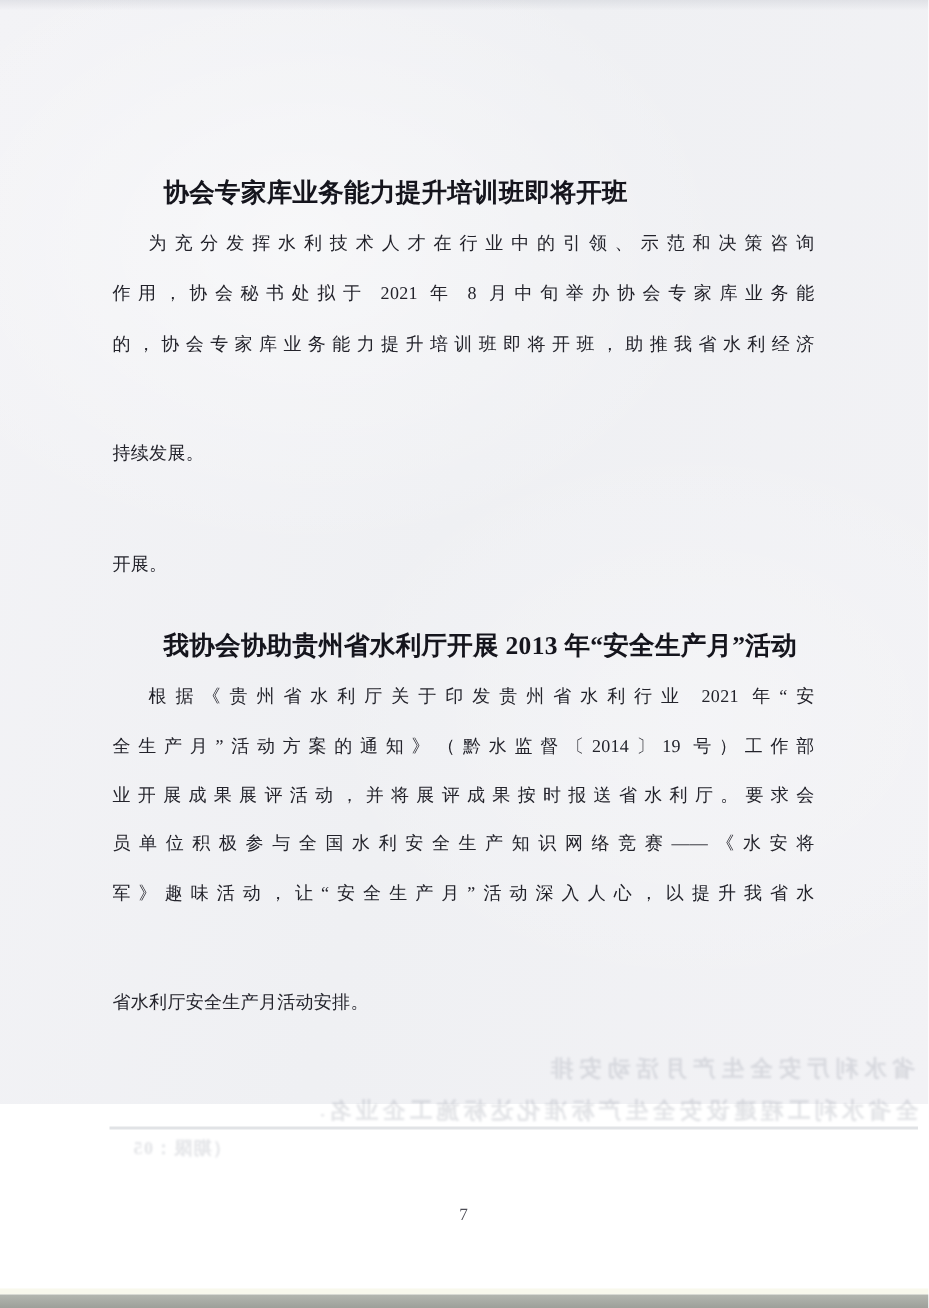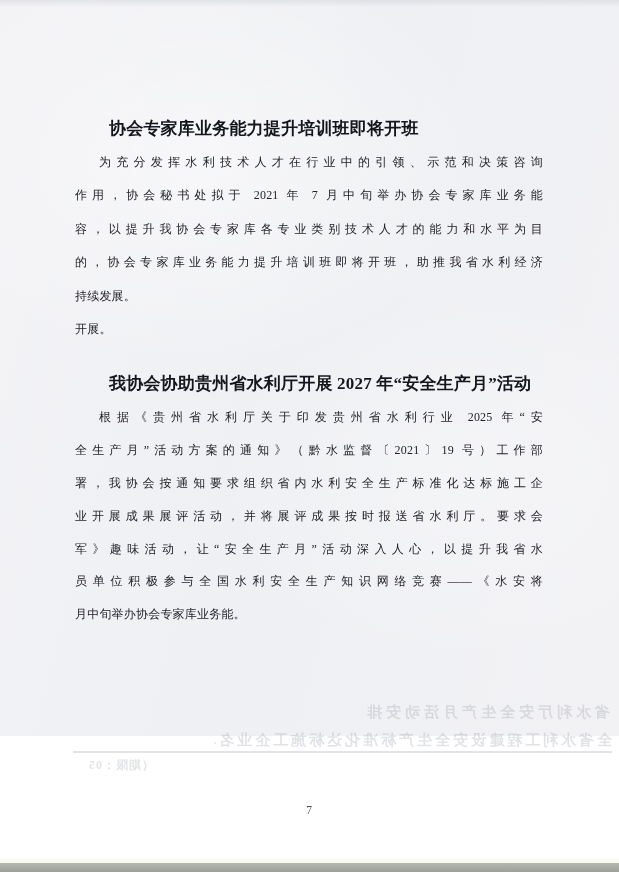--- a/index.html
+++ b/index.html
@@ -56,21 +56,21 @@
   .line {
     font-size: 12px;
     height: 33.4px;
     line-height: 33.4px;
     text-align: justify;
     text-align-last: justify;
     letter-spacing: 0.2px;
   }
   .sec2 .line { height: 32.8px; line-height: 32.8px; }
   .line.first { text-indent: 2em; }
-  .line.last { text-align-last: left; }
+  .line.last { text-align-last: left; margin-top: 40px; }
 
   
   .ghost {
     position: absolute;
     color: #6f7585;
     opacity: 0.20;
     transform: scaleX(-1);
     filter: blur(0.7px);
     font-weight: 700;
     white-space: nowrap;
@@ -101,40 +101,38 @@
 <div class="paper">
 
   <div class="edge-top"></div>
 
   <div class="content">
 
     <div class="heading heading-1">协会专家库业务能力提升培训班即将开班</div>
 
     <div class="para sec1">
       <div class="line first">为充分发挥水利技术人才在行业中的引领、示范和决策咨询</div>
-      <div class="line">作用，协会秘书处拟于 2021 年 7 月中旬举办协会专家库业务能</div>
-      <div class="line">容，以提升我协会专家库各专业类别技术人才的能力和水平为目</div>
+      <div class="line">作用，协会秘书处拟于 2021 年 8 月中旬举办协会专家库业务能</div>
       <div class="line">的，协会专家库业务能力提升培训班即将开班，助推我省水利经济</div>
       <div class="line last">持续发展。</div>
     </div>
 
     <div class="para sec1">
       <div class="line last">开展。</div>
     </div>
 
-    <div class="heading heading-2">我协会协助贵州省水利厅开展 2027 年“安全生产月”活动</div>
+    <div class="heading heading-2">我协会协助贵州省水利厅开展 2013 年“安全生产月”活动</div>
 
     <div class="para sec2">
-      <div class="line first">根据《贵州省水利厅关于印发贵州省水利行业 2025 年“安</div>
-      <div class="line">全生产月”活动方案的通知》（黔水监督〔2021〕19 号）工作部</div>
-      <div class="line">署，我协会按通知要求组织省内水利安全生产标准化达标施工企</div>
+      <div class="line first">根据《贵州省水利厅关于印发贵州省水利行业 2021 年“安</div>
+      <div class="line">全生产月”活动方案的通知》（黔水监督〔2014〕19 号）工作部</div>
       <div class="line">业开展成果展评活动，并将展评成果按时报送省水利厅。要求会</div>
+      <div class="line">员单位积极参与全国水利安全生产知识网络竞赛——《水安将</div>
       <div class="line">军》趣味活动，让“安全生产月”活动深入人心，以提升我省水</div>
-      <div class="line">员单位积极参与全国水利安全生产知识网络竞赛——《水安将</div>
-      <div class="line last">月中旬举办协会专家库业务能。</div>
+      <div class="line last">省水利厅安全生产月活动安排。</div>
     </div>
 
   </div>
 
   <div class="ghost ghost-1">省水利厅安全生产月活动安排</div>
   <div class="ghost ghost-2">全省水利工程建设安全生产标准化达标施工企业名单</div>
   <div class="ghost-rule"></div>
   <div class="ghost ghost-3">（期限：05 分）</div>
 
   <div class="page-number">7</div>

